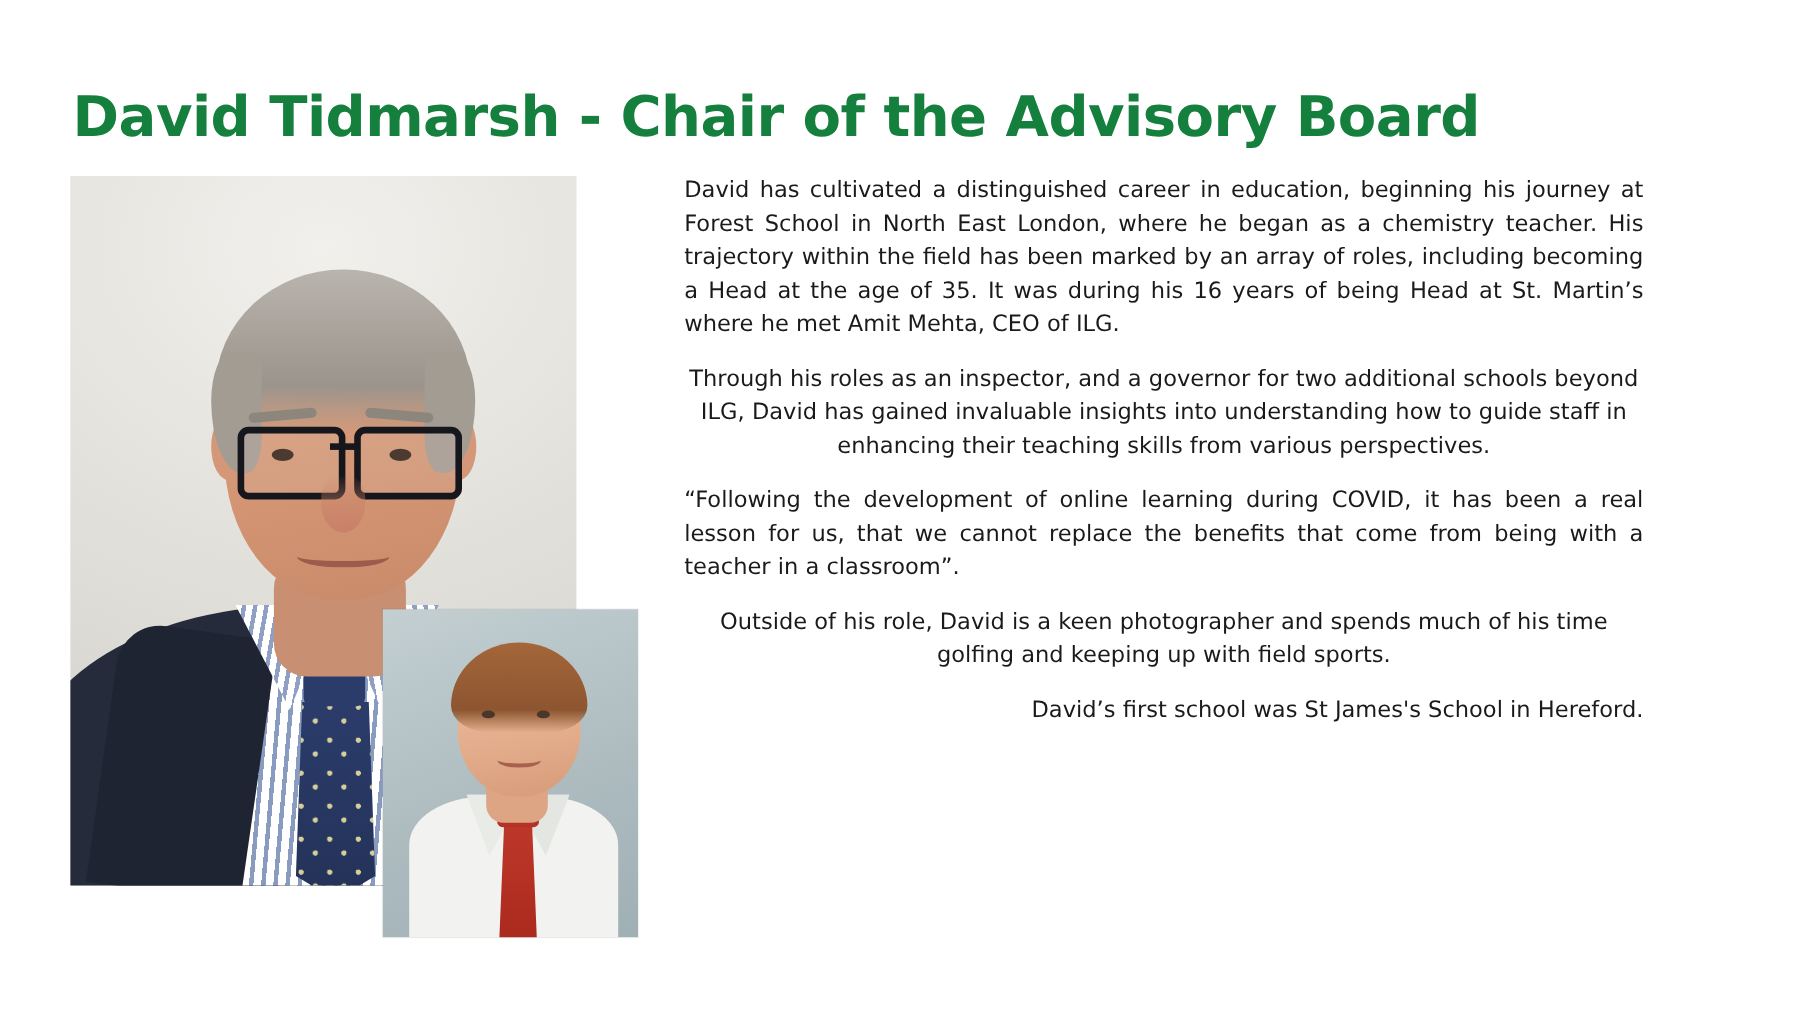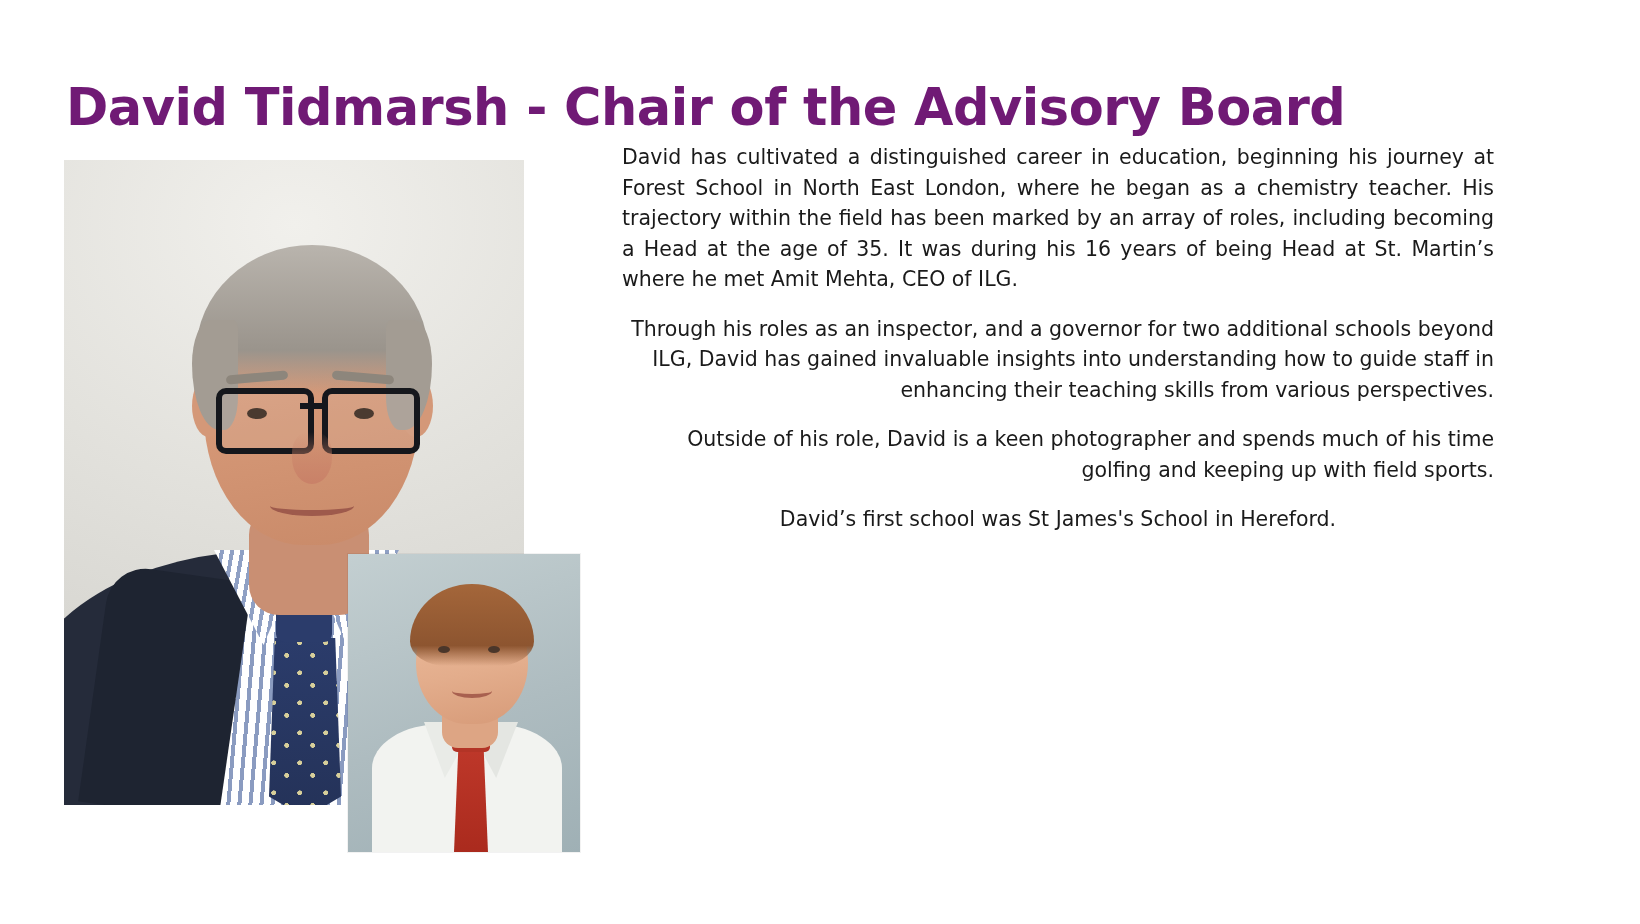--- a/index.html
+++ b/index.html
@@ -23,21 +23,21 @@
     background: #ffffff;
   }
 
   .page-title {
     position: absolute;
     left: 66px;
     top: 44px;
     font-size: 51px;
     font-weight: bold;
     letter-spacing: -0.5px;
-    color: #701a75;
+    color: #15803d;
     white-space: nowrap;
     font-family: "DejaVu Sans", sans-serif;
   }
 
   
   .portrait {
     position: absolute;
     left: 64px;
     top: 160px;
     width: 460px;
@@ -387,29 +387,29 @@
     position: absolute;
     left: 622px;
     top: 142px;
     width: 872px;
     font-size: 20.5px;
     line-height: 30.5px;
     color: #1a1a1a;
     font-family: "DejaVu Sans", sans-serif;
   }
   .bio p {
-    margin: 0 0 19px 0;
+    margin: 15px 0 19px 0;
     text-align: justify;
   }
   .bio p.last {
     margin-bottom: 0;
+    text-align: right;
+  }
+  .bio p.ragged {
     text-align: center;
-  }
-  .bio p.ragged {
-    text-align: right;
   }
 </style>
 </head>
 <body>
 
 <div class="page">
 
   <h1 class="page-title">David Tidmarsh - Chair of the Advisory Board</h1>
 
   <div class="portrait">
@@ -451,17 +451,18 @@
     <div class="head"></div>
     <div class="hair"></div>
     <div class="eye-l"></div>
     <div class="eye-r"></div>
     <div class="mouth"></div>
   </div>
 
   <div class="bio">
     <p>David has cultivated a distinguished career in education, beginning his journey at Forest School in North East London, where he began as a chemistry teacher. His trajectory within the field has been marked by an array of roles, including becoming a Head at the age of 35. It was during his 16 years of being Head at St. Martin’s where he met Amit Mehta, CEO of ILG.</p>
     <p class="ragged">Through his roles as an inspector, and a governor for two additional schools beyond ILG, David has gained invaluable insights into understanding how to guide staff in enhancing their teaching skills from various perspectives.</p>
+    <p>“Following the development of online learning during COVID, it has been a real lesson for us, that we cannot replace the benefits that come from being with a teacher in a classroom”.</p>
     <p class="ragged">Outside of his role, David is a keen photographer and spends much of his time golfing and keeping up with field sports.</p>
     <p class="last">David’s first school was St James's School in Hereford.</p>
   </div>
 
 </div>
 
 </body></html>

